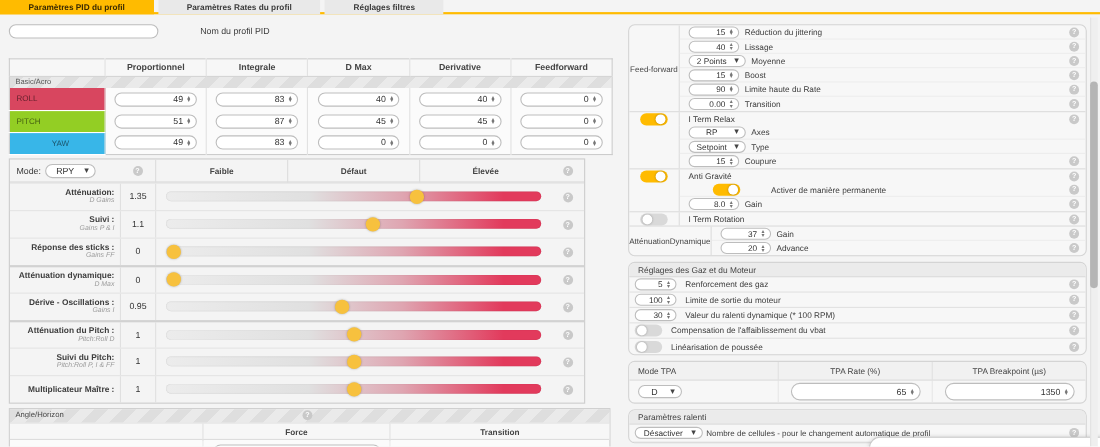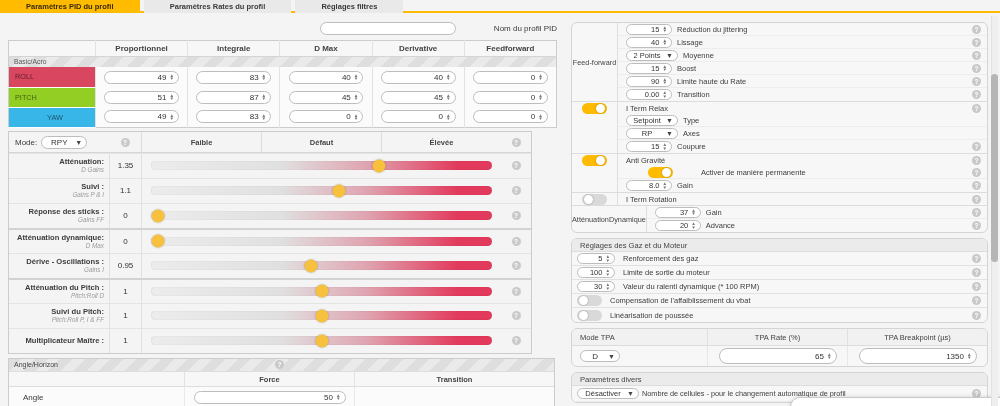--- a/index.html
+++ b/index.html
@@ -22,21 +22,21 @@
   .chev::before { content:"▼"; }
   .help { width:9px; height:9px; border-radius:50%; background:#c9c9c9; color:#fff; font-size:6.5px; font-weight:bold; text-align:center; line-height:9px; display:inline-block; flex:0 0 auto; }
   .help::before { content:"?"; }
   .toggle { position:relative; display:inline-block; width:25px; height:11px; border-radius:6px; background:#d9d9d9; flex:0 0 auto; cursor:pointer; }
   .toggle::after { content:""; position:absolute; top:1px; width:9px; height:9px; border-radius:50%; background:#fff; box-shadow:0 0 2px rgba(0,0,0,.35); left:2px; }
   .toggle[data-state="on"] { background:#ffbb00; }
   .toggle[data-state="on"]::after { left:14px; }
 
   
   .left { position:absolute; left:8px; top:18px; width:549px; }
-  .profile-row { height:20px; display:flex; align-items:center; margin-bottom:2px;justify-content:flex-end; }
+  .profile-row { height:20px; display:flex; align-items:center; margin-bottom:15px; }
   .profile-row .pill { width:136px; height:13px; }
   .profile-row input { border:none; outline:none; width:100%; font-size:8px; background:transparent; }
   .profile-row .plabel { margin-left:38px; font-size:8px; color:#3a3a3a; }
 
   table.pidt { width:549px; border-collapse:collapse; background:#fbfbfb; border:1px solid #ccc; table-layout:fixed; }
   table.pidt th { font-size:8px; font-weight:bold; color:#444; height:16px; border-bottom:1px solid #d5d5d5; border-left:1px solid #e2e2e2; background:#f7f7f7; }
   table.pidt th:first-child { border-left:none; width:87px; }
   .bandrow td { height:10px; }
   .band { height:10px; background:repeating-linear-gradient(135deg,#dedede 0 9px,#eaeaea 9px 18px); font-size:6.8px; color:#555; line-height:10px; padding-left:5px; }
   table.pidt td.axis { height:20px; font-size:7.3px; color:rgba(0,0,0,.55); padding-left:6px; border-bottom:1px solid #fff; }
@@ -431,31 +431,31 @@
           <span class="toggle" data-state="on"></span>
         </div>
       <span class="rlbl">I Term Relax</span>
       <span class="help"></span>
     </div>
     <div class="seg" style="border-top:none">
       <div class="lcol"></div>
       <div class="rrows">
         <div class="rrow">
           <span class="pill sel">
+              <span class="pill-val">RP</span>
+              <span class="chev"></span>
+            </span>
+          <span class="rlbl">Axes</span>
+        </div>
+        <div class="rrow">
+          <span class="pill sel">
               <span class="pill-val">Setpoint</span>
               <span class="chev"></span>
             </span>
           <span class="rlbl">Type</span>
-        </div>
-        <div class="rrow">
-          <span class="pill sel">
-              <span class="pill-val">RP</span>
-              <span class="chev"></span>
-            </span>
-          <span class="rlbl">Axes</span>
         </div>
         <div class="rrow">
           <span class="pill num">
               <span class="pill-val">15</span>
               <span class="stepper"></span>
             </span>
           <span class="rlbl">Coupure</span>
           <span class="help"></span>
         </div>
       </div>
@@ -581,21 +581,21 @@
       <div class="c">
           <span class="pill num">
             <span class="pill-val">1350</span>
             <span class="stepper"></span>
           </span>
         </div>
     </div>
   </div>
 
   <div class="box misc">
-    <div class="bhdr">Paramètres divers</div>
+    <div class="bhdr">Paramètres ralenti</div>
     <div class="rrow">
       <span class="pill sel">
           <span class="pill-val">Désactiver</span>
           <span class="chev"></span>
         </span>
       <span class="rlbl">Nombre de cellules - pour le changement automatique de profil</span>
       <span class="help"></span>
     </div>
   </div>
 </div>

